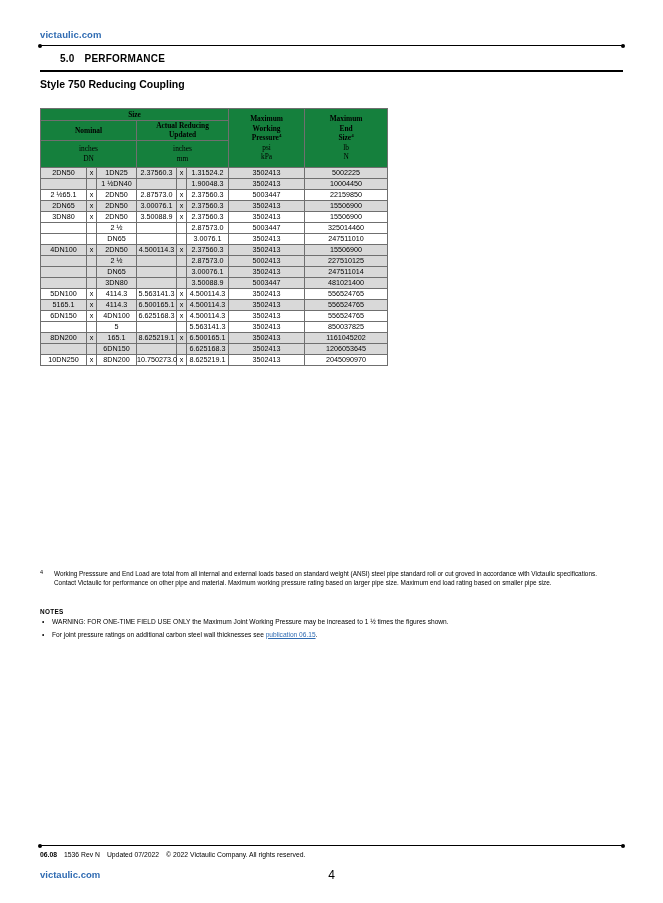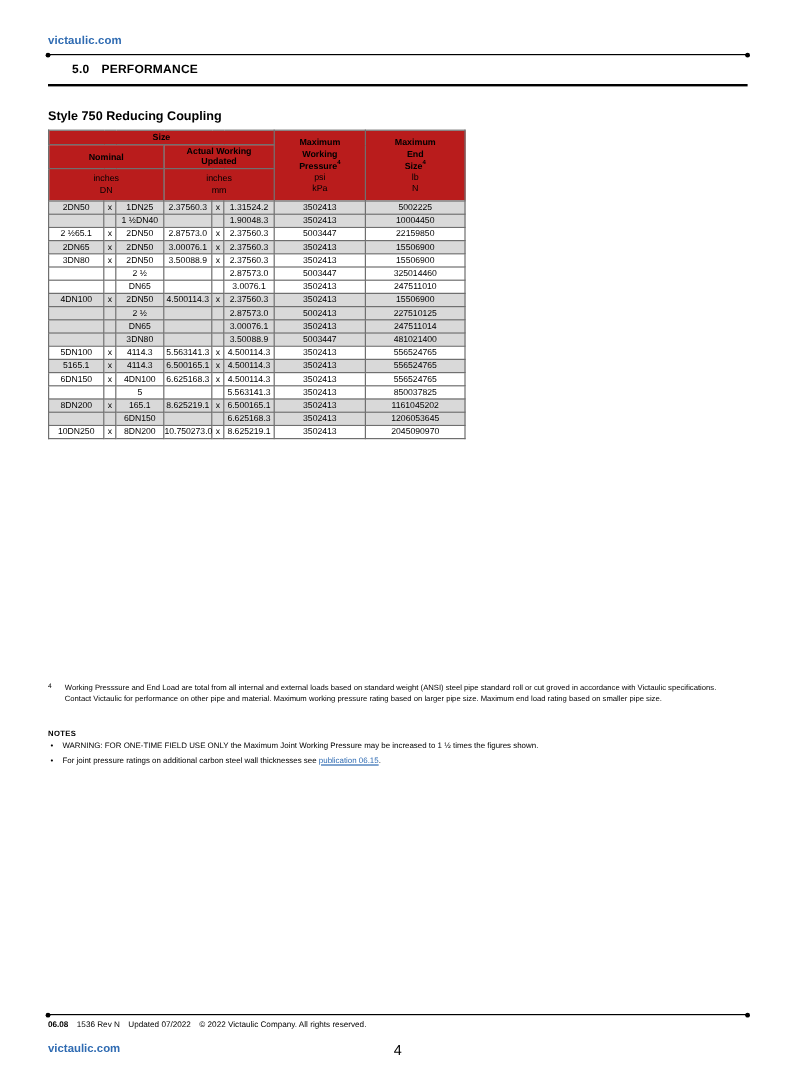--- a/index.html
+++ b/index.html
@@ -69,21 +69,20 @@
     height: 2px;
     background: #000;
   }
 
   .style-title {
     position: absolute;
     left: 40px;
     top: 78px;
     font-size: 10.5px;
     font-weight: bold;
-    margin-top: 13px;
   }
 
   
   .tbl-wrap {
     position: absolute;
     left: 40px;
     top: 108px;
     width: 347px;
   }
   table.perf {
@@ -95,22 +94,23 @@
   table.perf th, table.perf td {
     border: 0.6px solid #6f6f6f;
     padding: 0;
     text-align: center;
     vertical-align: middle;
     line-height: 1.25;
   }
   thead th {
     font-weight: bold;
     font-size: 7.4px;
-    background: #b91c1c;
+    background: #15803d;
     padding: 2px 1px;
+    font-family: Liberation Serif, serif;
   }
   .hdr-size { height: 11px; }
   .hdr-nom { height: 13px; }
   .hdr-units { height: 26px; }
   .sub { font-weight: normal; }
 
   td.cell {
     height: 10px;
     font-size: 7.2px;
   }
@@ -284,21 +284,21 @@
               <span class="l1"><span>Size</span><sup style="font-size:5px">4</sup></span>
               <span class="l1 sub">lb</span>
               <span class="l1 sub">N</span>
             </span>
           </th>
         </tr>
         <tr>
           <th class="hdr-nom" colspan="3">Nominal</th>
           <th class="hdr-nom" colspan="3">
             <span class="stack">
-              <span class="l1">Actual Working</span>
+              <span class="l1">Actual Reducing</span>
               <span class="l1">Updated</span>
             </span>
           </th>
         </tr>
         <tr>
           <th class="hdr-units" colspan="3">
             <span class="stack sub">
               <span class="l1">inches</span>
               <span class="l1">DN</span>
             </span>

